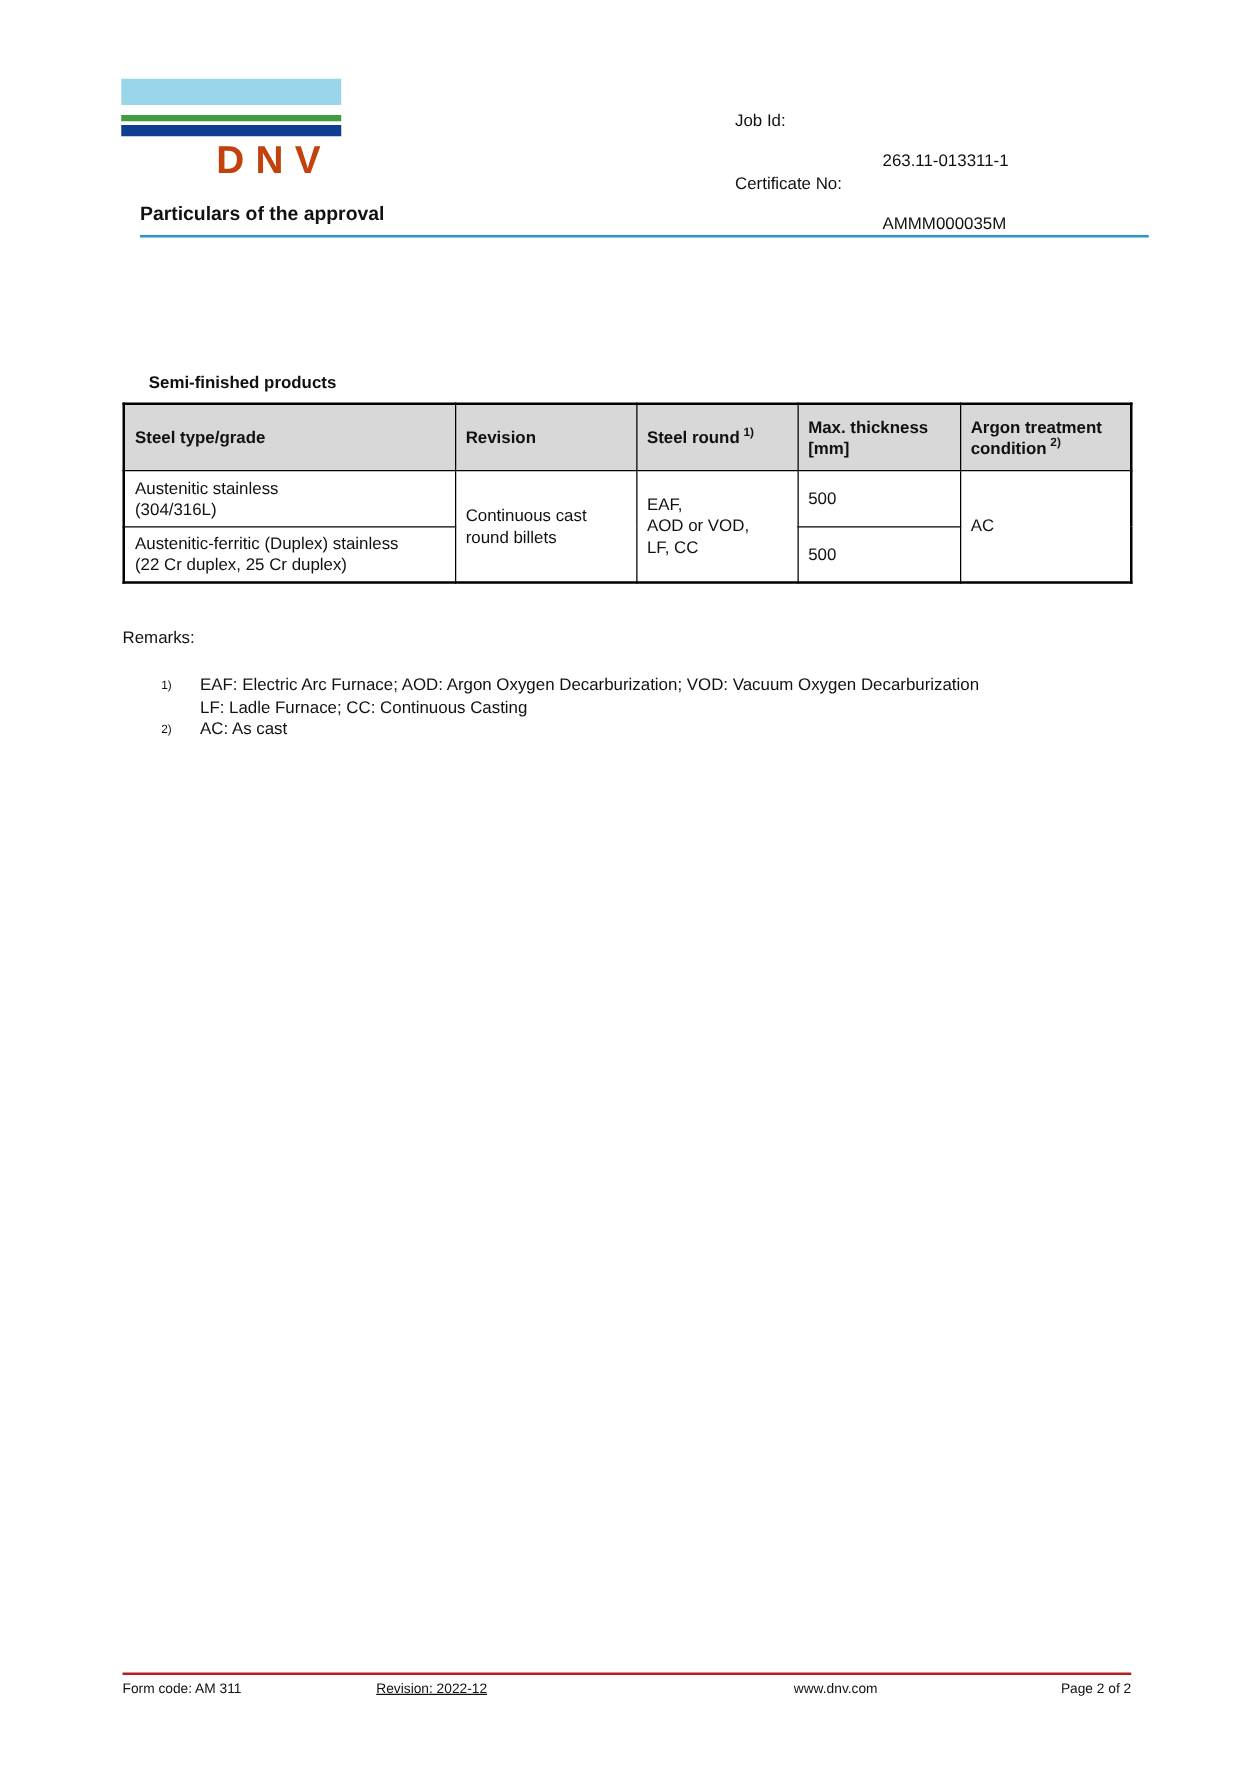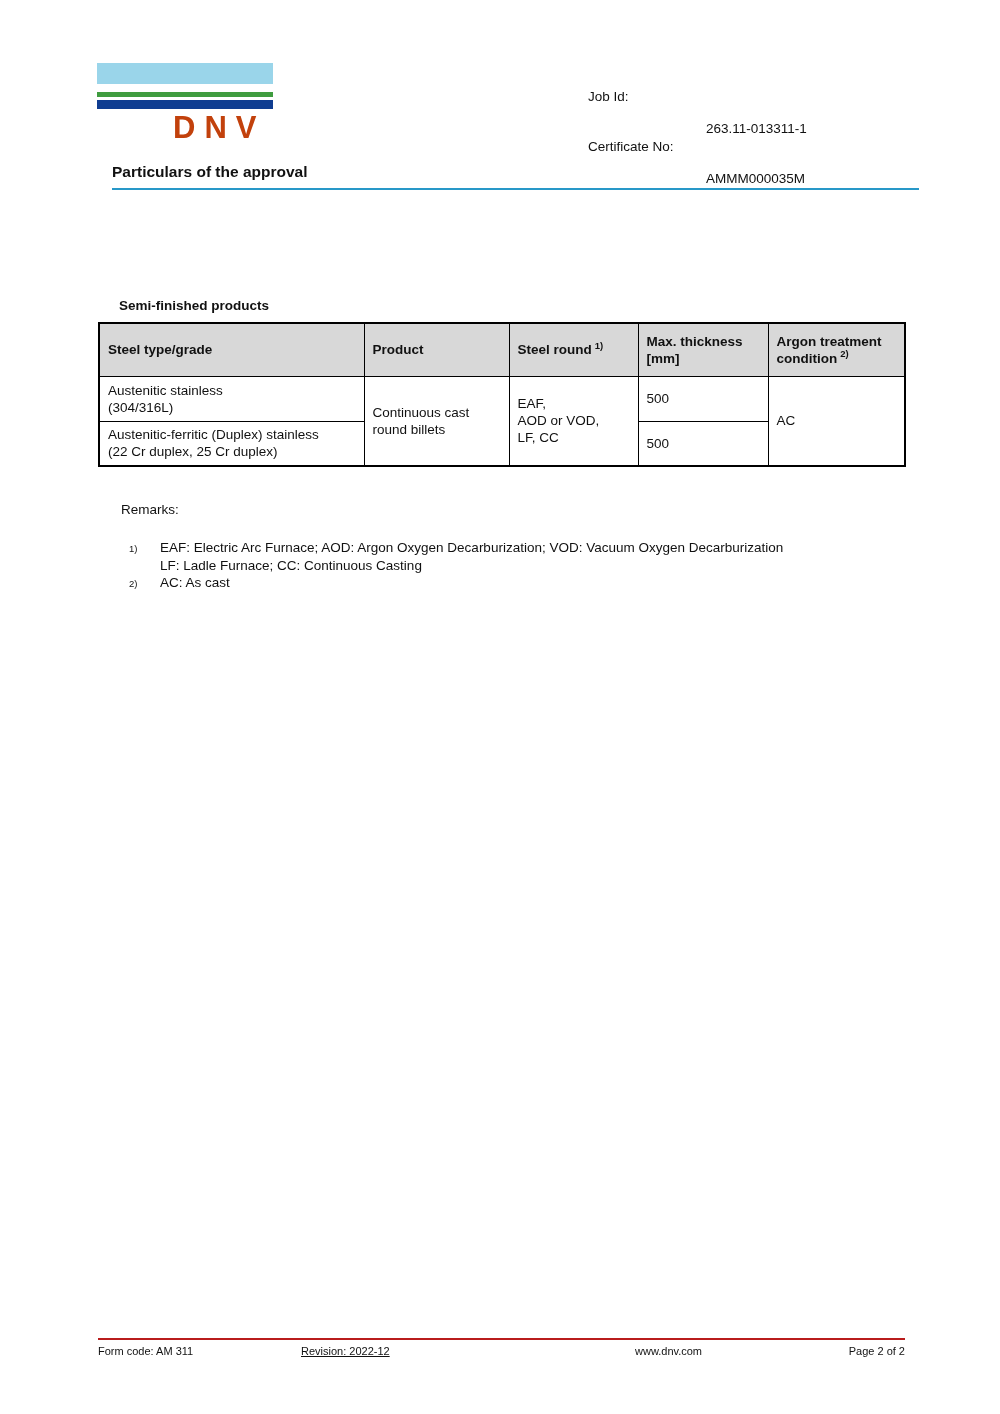--- a/index.html
+++ b/index.html
@@ -81,21 +81,20 @@
     vertical-align: super;
     line-height: 0;
     margin-left: 3px;
     font-weight: bold;
   }
 
   
   .remarks-title {
     position: absolute; left: 98px; top: 502px;
     font-size: 13.5px;
-    margin-left: 23px;
   }
   .footnotes {
     position: absolute; left: 129px; top: 539px; width: 780px;
     font-size: 13.5px; line-height: 17.5px;
   }
   .footnote { display: flex; }
   .fn-marker {
     width: 31px; flex: 0 0 31px;
     font-size: 9.5px; padding-top: 1px;
   }
@@ -141,21 +140,21 @@
     <colgroup>
       <col style="width:265px">
       <col style="width:145px">
       <col style="width:129px">
       <col style="width:130px">
       <col style="width:137px">
     </colgroup>
     <thead>
       <tr>
         <th><span>Steel type/grade</span></th>
-        <th><span>Product</span></th>
+        <th><span>Revision</span></th>
         <th><span>Steel round</span><sup class="fnref">1)</sup></th>
         <th><span>Max. thickness [mm]</span></th>
         <th><span>Argon treatment condition</span><sup class="fnref">2)</sup></th>
       </tr>
     </thead>
     <tbody>
       <tr>
         <td class="pre">Austenitic stainless
 (304/316L)</td>
         <td class="pre" rowspan="2">Continuous cast

